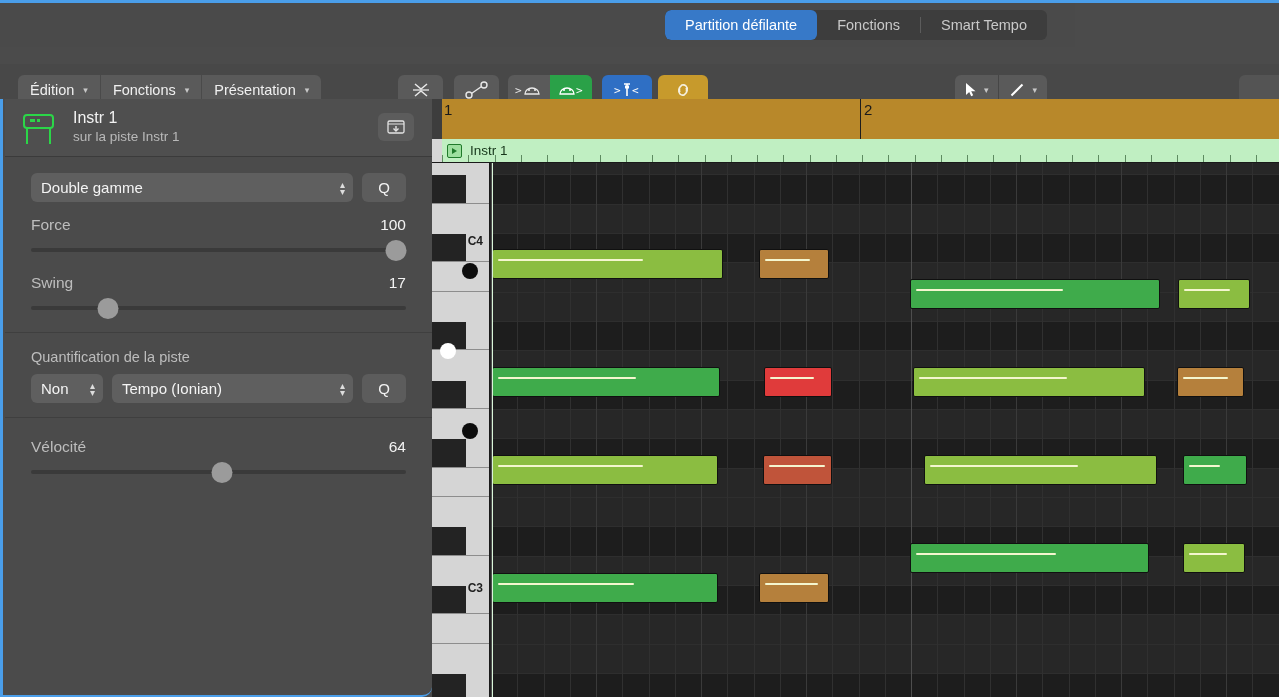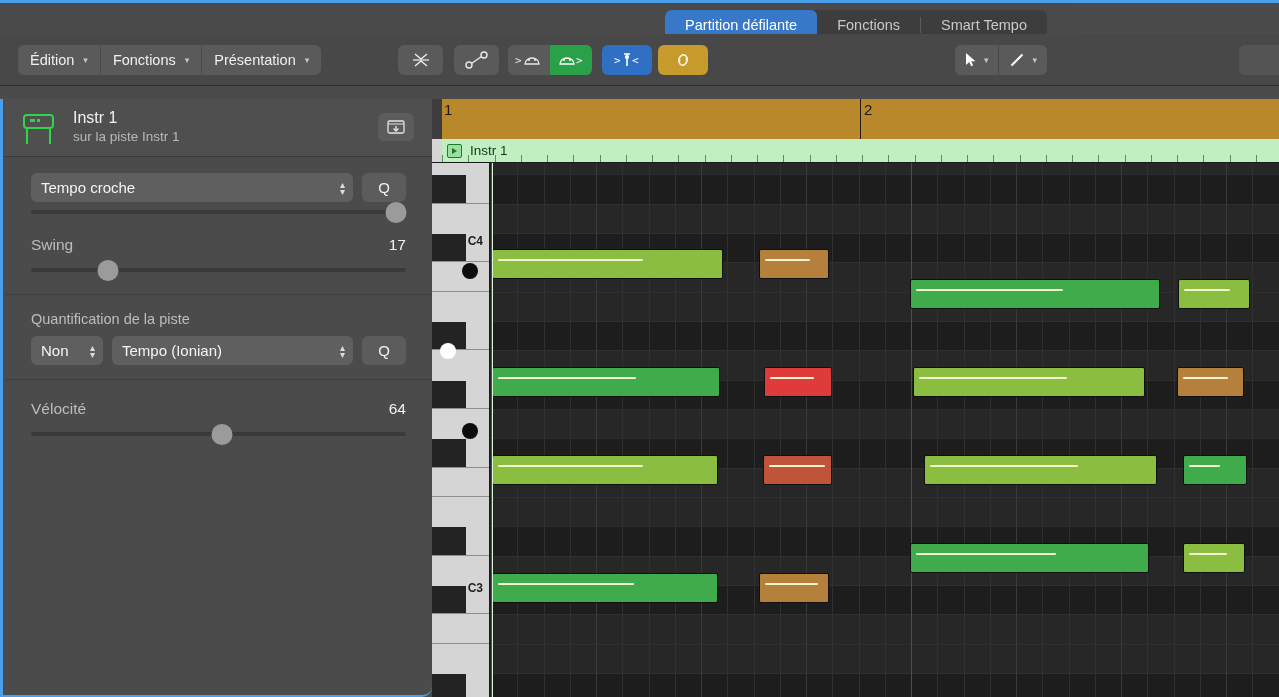--- a/index.html
+++ b/index.html
@@ -33,21 +33,21 @@
     font-size: 14.5px; color: #c9c9c9; padding: 0 20px;
     white-space: nowrap; cursor: default;
   }
   .mode-seg.active {
     background: #3779c8; color: #ffffff; border-radius: 6px; font-weight: 500;
   }
   .mode-sep { width: 1px; background: #5c5c5c; margin: 7px 0; }
 
   
   .toolbar {
-    position: absolute; left: 0; top: 34px; width: 1279px; height: 52px;
+    position: absolute; left: 0; top: 64px; width: 1279px; height: 52px;
     background: #484848; border-bottom: 1px solid #2c2c2c;
   }
   .menu-group {
     position: absolute; left: 18px; top: 11px; height: 30px;
     display: flex; background: #5a5a5a; border-radius: 6px; overflow: hidden;
   }
   .menu-btn {
     display: flex; align-items: center; gap: 9px;
     padding: 0 12px; font-size: 14.5px; color: #f0f0f0; cursor: default;
   }
@@ -366,29 +366,33 @@
               <line x1="10" y1="7" x2="10" y2="11.5" stroke="#e4e4e4" stroke-width="1.4"></line>
               <path d="M7.5 9.5 L10 12 L12.5 9.5" stroke="#e4e4e4" stroke-width="1.4" fill="none"></path>
             </svg>
           </span>
         </div>
       </div>
 
       <div class="insp-section">
         <div class="row">
           <div class="popup">
-            <span>Tempo croche</span>
+            <span>Double gamme</span>
             <span class="steppers">
               <span>▴</span>
                 <span>▾</span>
             </span>
           </div>
           <div class="qbtn">Q</div>
         </div>
 
+        <div class="slider-label-row">
+          <span class="sl-name">Force</span>
+          <span class="sl-val">100</span>
+        </div>
         <div class="slider">
           <div class="track"></div>
           <div class="knob" id="force-knob" style="left: 365px;"></div>
         </div>
 
         <div class="slider-label-row">
           <span class="sl-name">Swing</span>
           <span class="sl-val">17</span>
         </div>
         <div class="slider">

